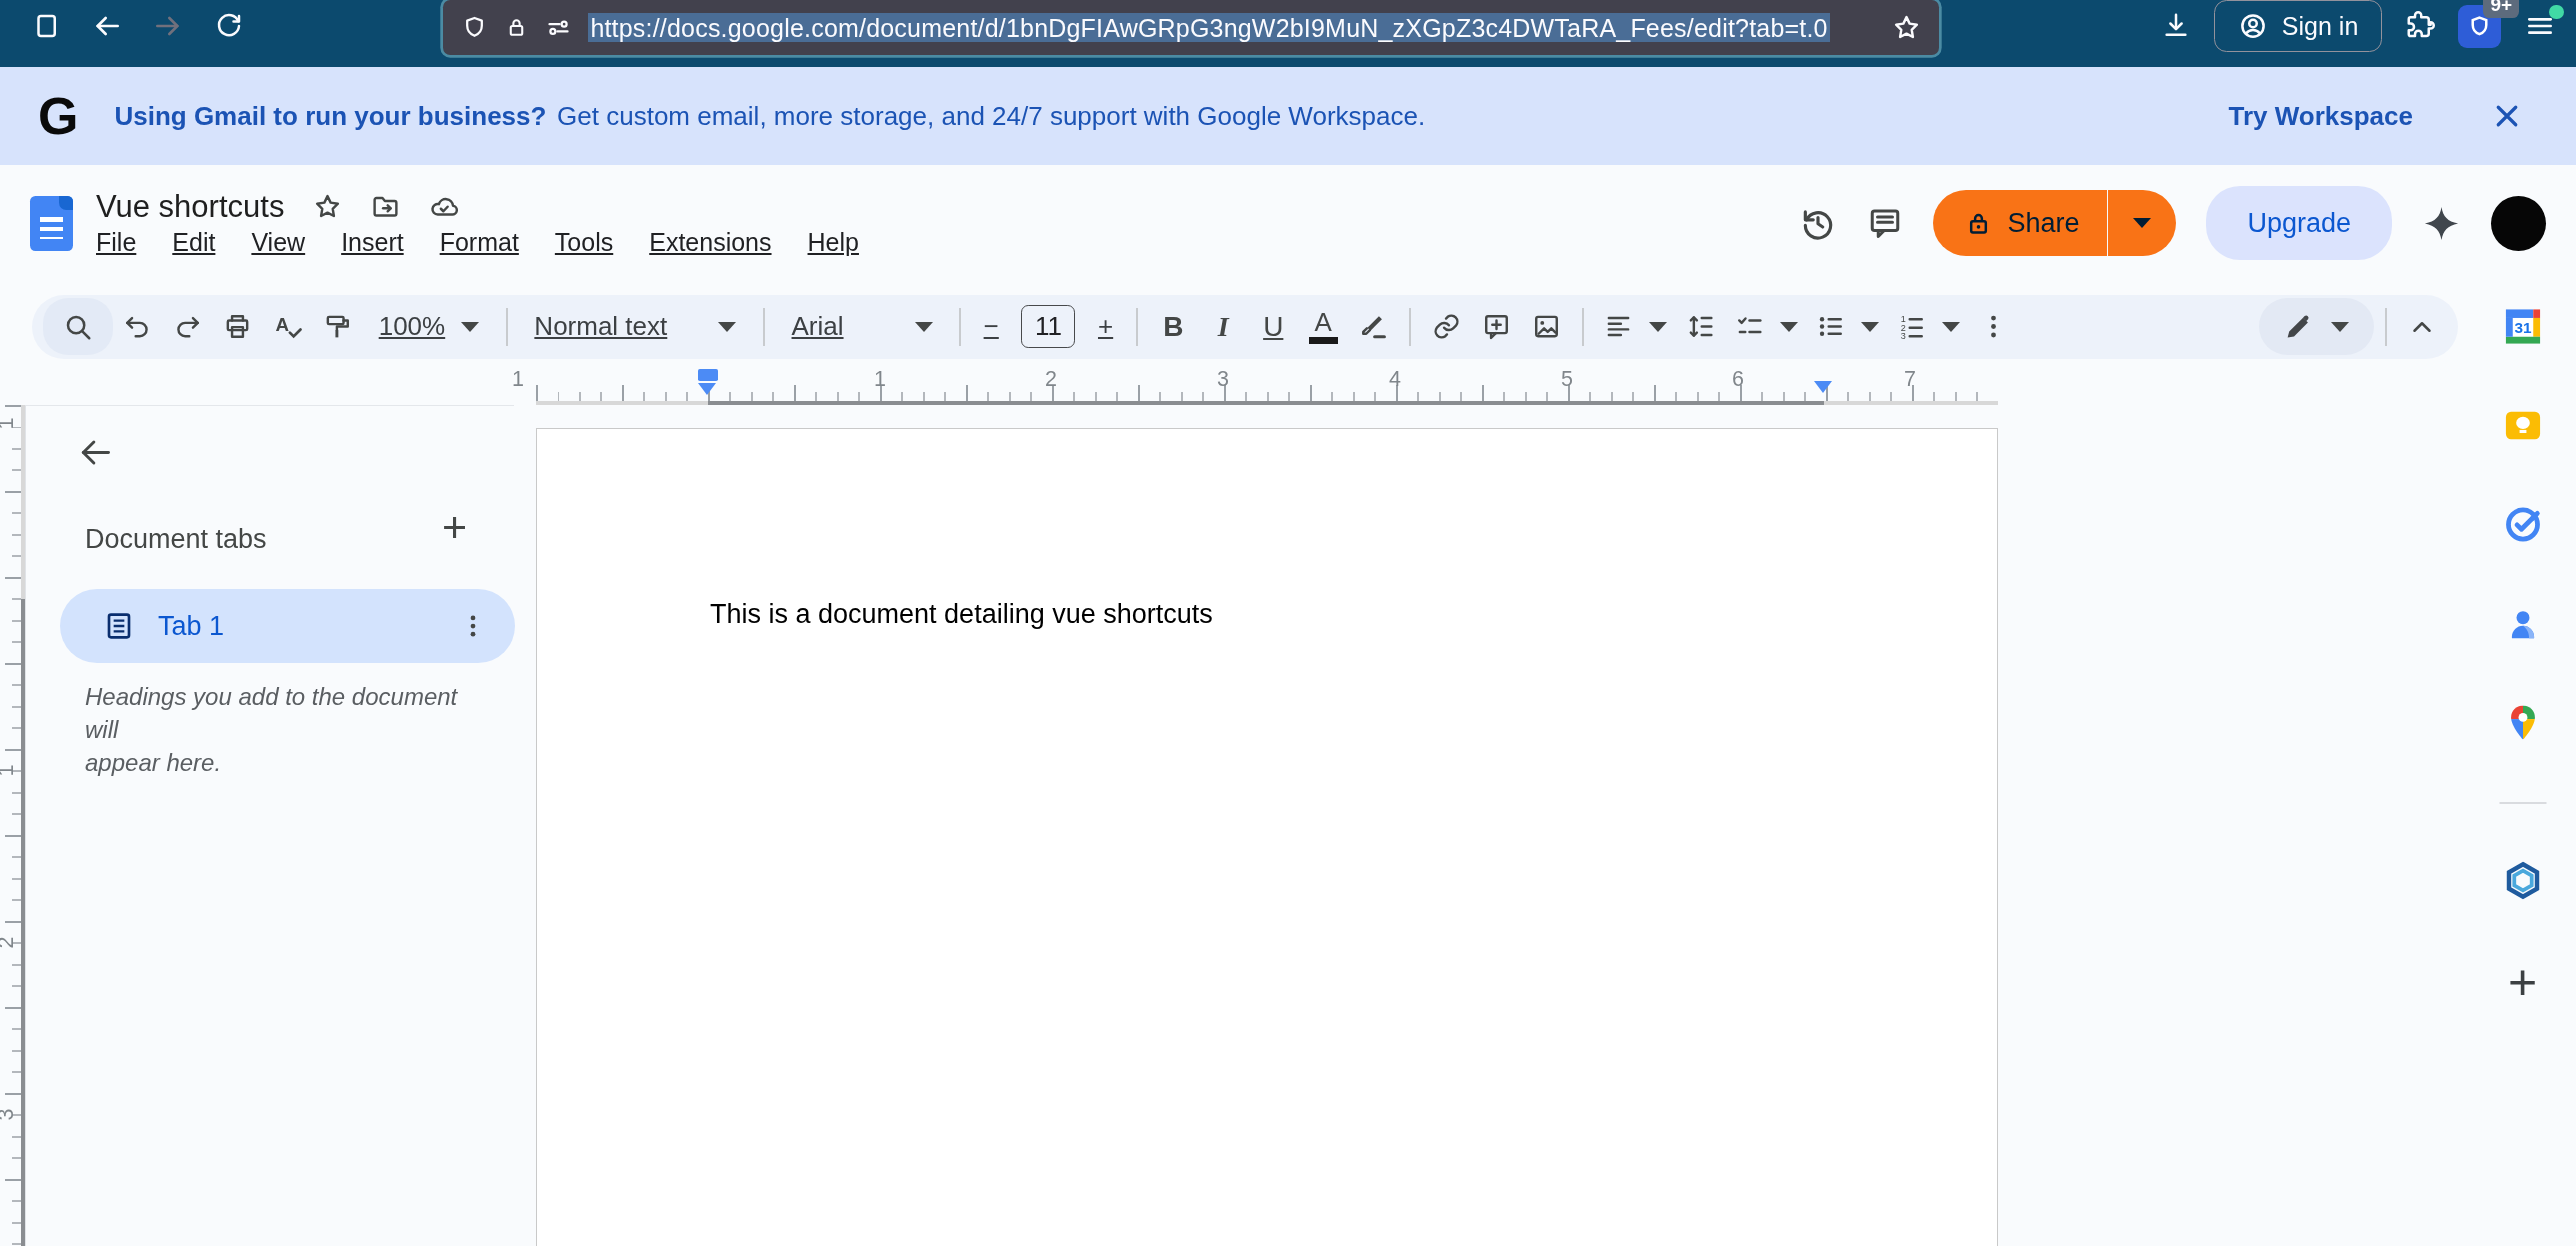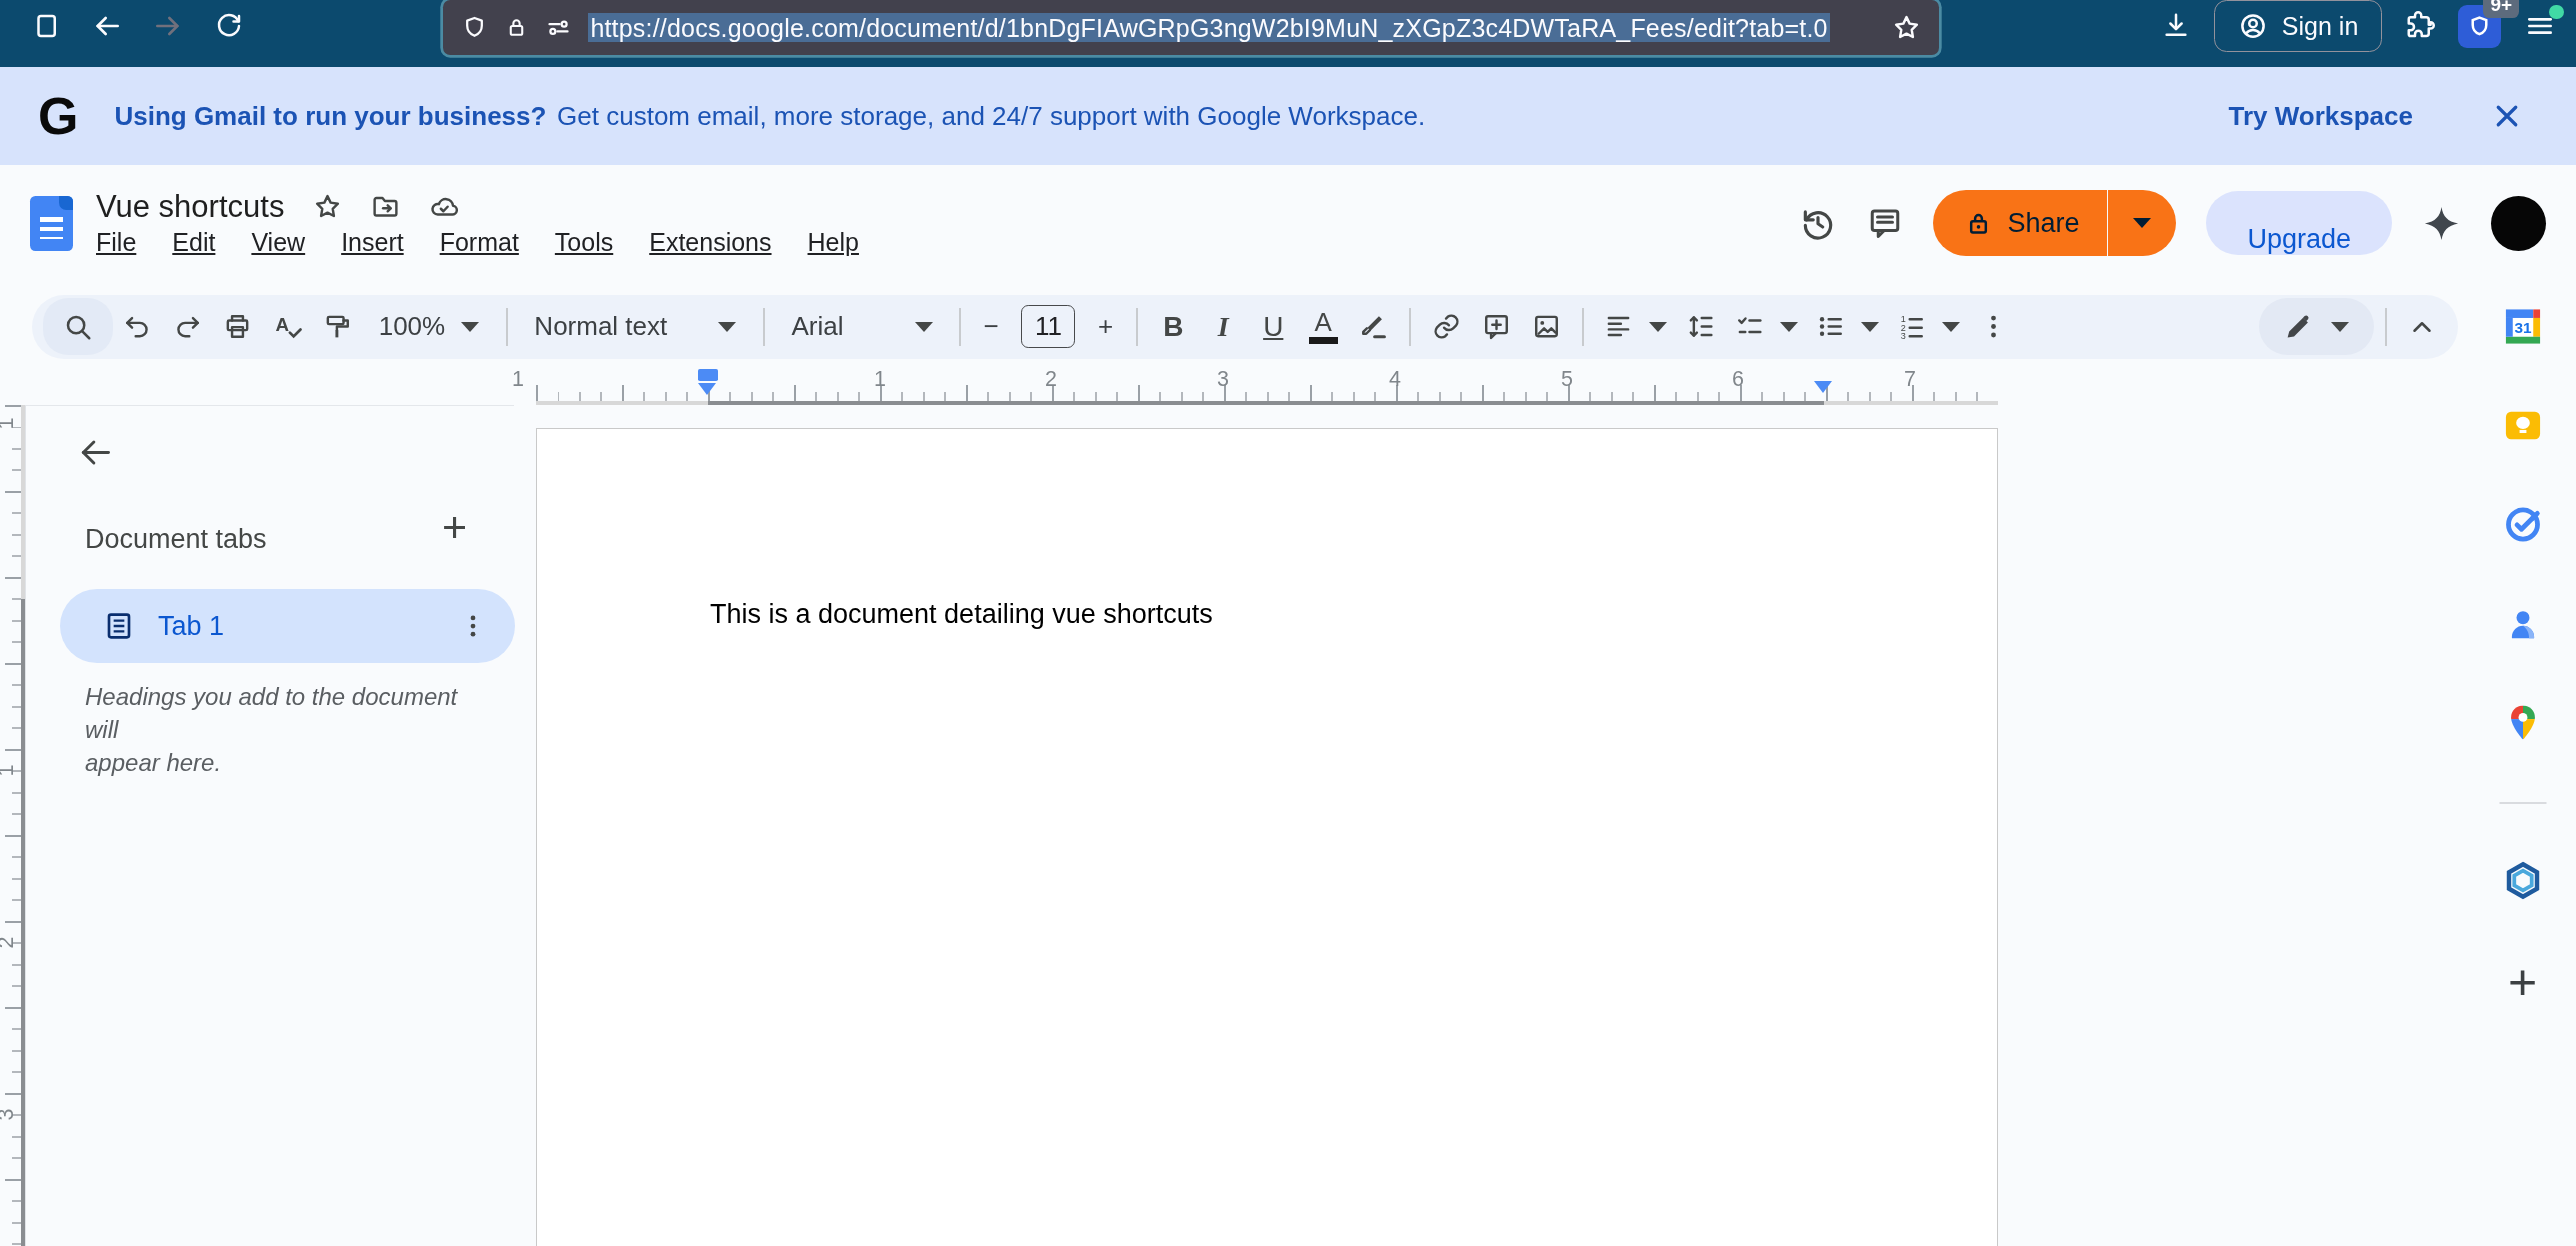--- a/index.html
+++ b/index.html
@@ -40,30 +40,30 @@
   .doc-title { font-size:31px; color:#1f1f1f; }
   .menu-row { display:flex; margin-top:3.6px; }
   .menu-item { font-size:25px; color:#202124; margin-right:36px;text-decoration:underline; }
   .dheader-right { margin-left:auto; display:flex; align-items:center; gap:30px; }
   .share-pill { display:flex; align-items:center; height:66px; border-radius:34px; background:#f97316; color:#001d35; overflow:hidden; }
   .share-main { display:flex; align-items:center; gap:16px; padding:0 27px 0 32px; font-size:27px; font-weight:500; height:100%; }
   .share-divider { width:1.8px; height:100%; background:#f6fafe; }
   .share-caret { padding:0 25px; height:100%; display:flex; align-items:center; }
   .caret { width:0; height:0; border-left:9px solid transparent; border-right:9px solid transparent; border-top:10.7px solid #444746; }
   .caret.navy { border-top-color:#001d35; }
-  .upgrade { height:64px; border-radius:34px; background:#dbe3fd; color:#0b57d0; font-size:27px; font-weight:500; display:flex; align-items:flex-end; padding:0 41px; }
+  .upgrade { height:74px; border-radius:34px; background:#dbe3fd; color:#0b57d0; font-size:27px; font-weight:500; display:flex; align-items:center; padding:0 41px; }
   .avatar { width:55px; height:55px; border-radius:50%; background:#060606; }
 
   
   .tbrow { position:absolute; top:282px; left:0; right:0; height:88px; padding:12.5px 118px 0 32px; }
   .toolbar { height:64px; background:#edf2fa; border-radius:36px; display:flex; align-items:center; padding:0 10.7px; }
   .tb { min-width:50px; height:50px; display:flex; align-items:center; justify-content:center; border-radius:7.2px; color:#444746; flex:0 0 auto; }
   .tb-search { background:#e3eaf6; border-radius:25px; min-width:70px; height:57px; }
   .tb-div { width:1.8px; height:38px; background:#c8cbce; margin:0 10.7px; flex:0 0 auto; }
-  .tb-text { font-size:26px; color:#3c4043; }
+  .tb-text { font-size:26px; color:#3c4043;text-decoration:underline; }
   .tb-combo { display:flex; align-items:center; gap:16px; padding:0 16px; height:50px; flex:0 0 auto; }
   .size-box { width:54px; height:43px; border:1.8px solid #47494b; border-radius:7.2px; display:flex; align-items:center; justify-content:center; font-size:26px; color:#202124; margin:0 10.7px; }
   .fmt { font-size:28px; color:#444746; font-weight:700; }
   .fmt.it { font-style:italic; font-family:"Liberation Serif",serif; }
   .fmt.un { text-decoration:underline; font-weight:400; }
   .color-a { display:flex; flex-direction:column; align-items:center; line-height:1; }
   .color-bar { width:29px; height:7.2px; background:#1a1a1a; margin-top:2.7px; }
   .tb-spacer { flex:1; }
   .mode-pill { display:flex; align-items:center; gap:18px; background:#e3e9f4; border-radius:29px; height:57px; padding:0 25px; flex:0 0 auto; }
 

